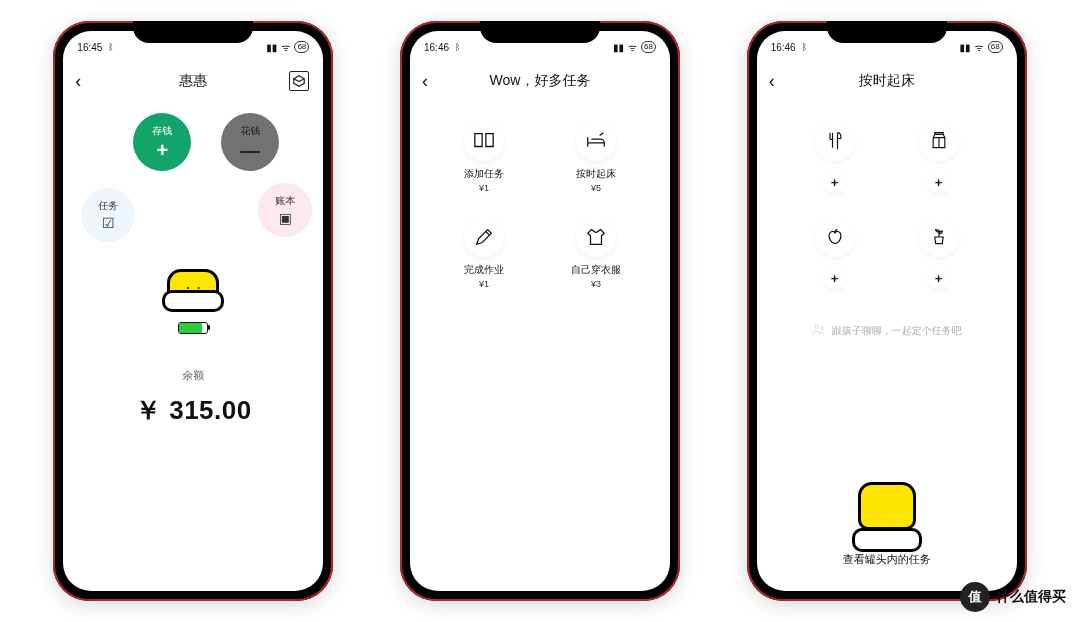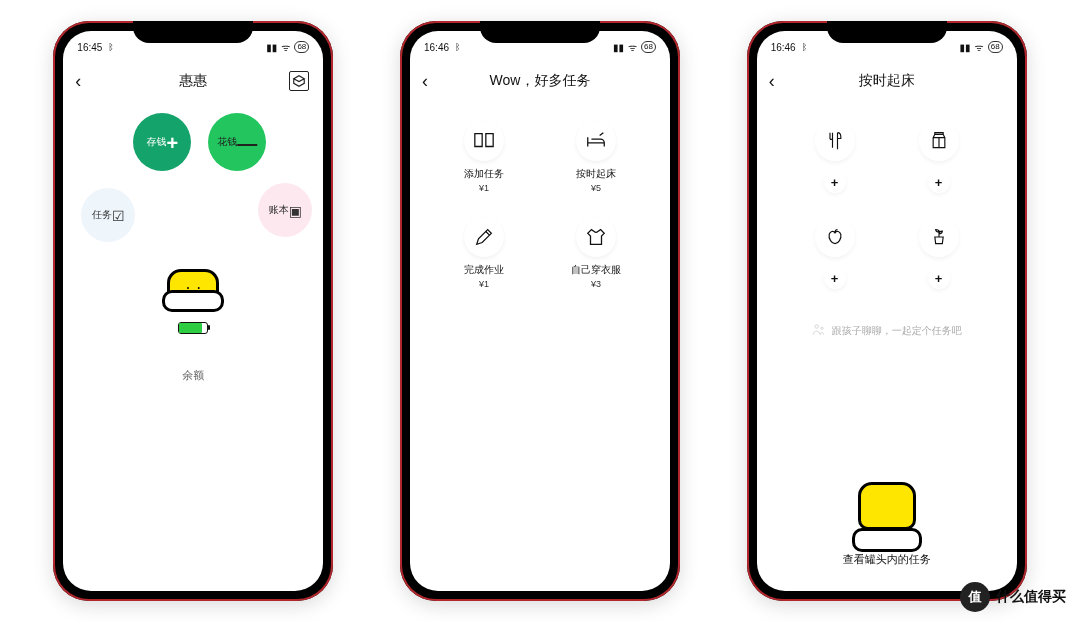--- a/index.html
+++ b/index.html
@@ -14,24 +14,24 @@
   .bt-ic{font-size:9px;}
   .bat{border:1px solid #333;border-radius:6px;padding:0 2px;font-size:8px;line-height:10px;}
   .navbar{height:44px;display:flex;align-items:center;justify-content:center;position:relative;font-size:14px;font-weight:500;}
   .nav-back{position:absolute;left:12px;font-size:18px;line-height:1;cursor:pointer;}
   .nav-right{position:absolute;right:14px;width:18px;height:18px;border:1.5px solid #222;border-radius:2px;display:flex;align-items:center;justify-content:center;}
   .nav-right svg{display:block;}
   .content{flex:1;position:relative;overflow:hidden;}
 
   
   .circles{position:relative;height:160px;}
-  .circ{position:absolute;width:58px;height:58px;border-radius:50%;display:flex;flex-direction:row;align-items:center;justify-content:center;font-size:10px;cursor:pointer;}
+  .circ{position:absolute;width:58px;height:58px;border-radius:50%;display:flex;flex-direction:column;align-items:center;justify-content:center;font-size:10px;cursor:pointer;}
   .circ .sign{font-size:20px;font-weight:600;line-height:1;margin-top:2px;}
   .c-save{background:#14a36a;color:#fff;left:70px;top:10px;}
-  .c-spend{background:#22c55e;color:#222;left:145px;top:10px;}
+  .c-spend{background:#737373;color:#222;left:158px;top:10px;}
   .c-task{background:#eef5fb;color:#333;left:18px;top:85px;width:54px;height:54px;}
   .c-ledger{background:#fce8ee;color:#333;left:195px;top:80px;width:54px;height:54px;}
   .c-task .ic, .c-ledger .ic{font-size:14px;margin-top:2px;}
   .jar{text-align:center;margin-top:6px;}
   .jar-cap{width:46px;height:36px;border:3px solid #000;border-radius:14px 14px 10px 10px;background:#ffe600;margin:0 auto;}
   .jar-base{width:56px;height:16px;border:3px solid #000;border-radius:10px;margin:-2px auto 0;background:#fff;}
   .jar-face{font-size:7px;margin-top:-28px;color:#000;}
   .batt{width:28px;height:10px;border:1.5px solid #111;border-radius:3px;margin:10px auto 0;position:relative;}
   .batt:after{content:"";position:absolute;right:-3px;top:2px;width:2px;height:5px;background:#111;border-radius:1px;}
   .batt-fill{height:100%;width:82%;background:#2ecc40;border-radius:1px;}
@@ -114,20 +114,21 @@
         </div>
         <div class="jar">
           <div class="jar-cap"></div>
           <div class="jar-face">• ‿ •</div>
           <div class="jar-base"></div>
           <div class="batt">
                 <div class="batt-fill"></div>
               </div>
         </div>
         <div class="balance-lbl">余额</div>
+        <div class="balance-amt">￥ 315.00</div>
       </div>
     </div>
   </div>
 
   <div class="phone">
     <div class="notch"></div>
     <div class="screen">
       <div class="statusbar">
         <div class="st-left">
               <span>16:46</span>

